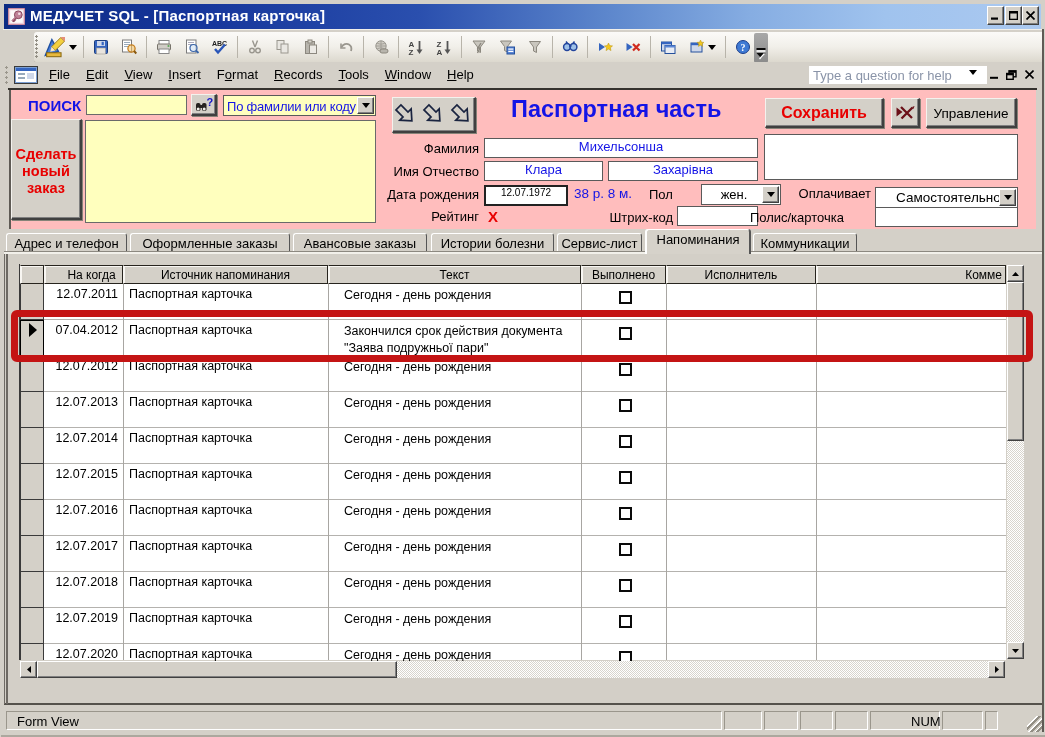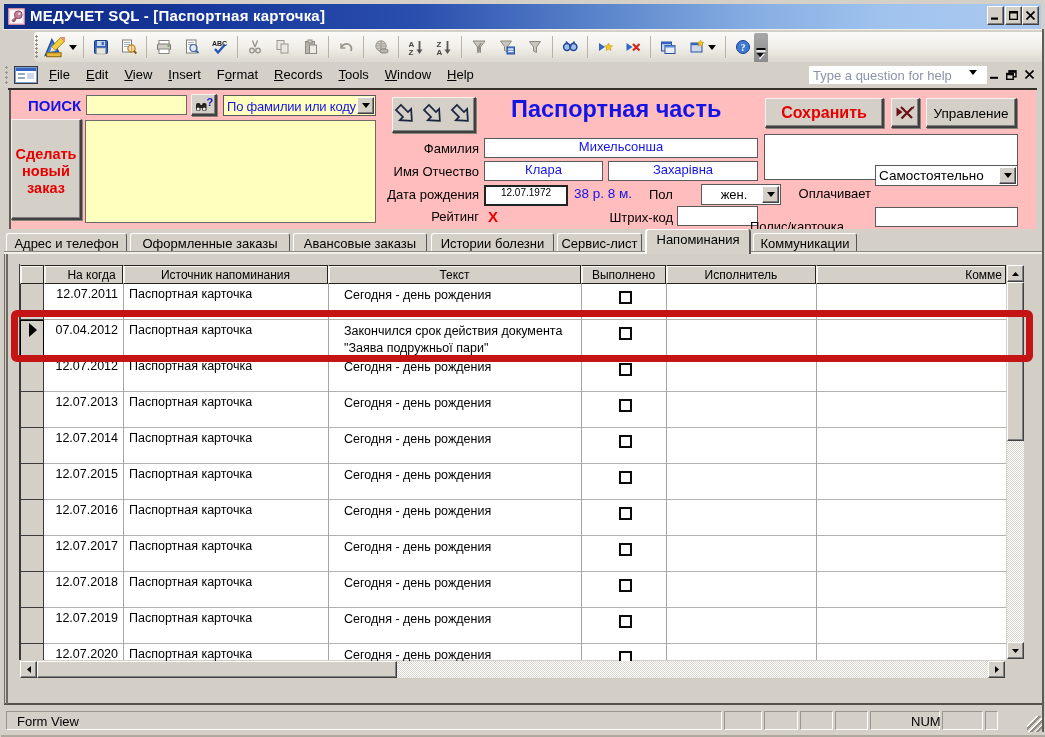--- a/index.html
+++ b/index.html
@@ -432,29 +432,29 @@
             <path d="M0 0 L8 0 L4 5 Z" fill="#000"></path>
           </svg>
         </div>
     </div>
     <div class="lab labr" style="left:370px;top:120px;width:98px;">Рейтинг</div>
     <div class="lab" style="left:477px;top:119px;color:#e80000;font-weight:bold;font-size:15px;">X</div>
     <div class="lab labr" style="left:564px;top:121px;width:98px;">Штрих-код</div>
     <div class="inp" style="left:666px;top:117px;width:81px;height:20px;"></div>
     <div class="inp" style="left:753px;top:45px;width:254px;height:46px;"></div>
     <div class="lab labr" style="left:752px;top:97px;width:108px;">Оплачивает</div>
-    <div class="inp combo" style="left:864px;top:76px;width:143px;height:21px;text-align:left;">
+    <div class="inp combo" style="left:864px;top:98px;width:143px;height:21px;text-align:left;padding-left:17px;">
       <div style="color:#000;font-size:13.5px;padding:2px 0 0 3px;">Самостоятельно</div>
       <div class="dbtn">
           <svg width="8" height="5" viewBox="0 0 8 5">
             <path d="M0 0 L8 0 L4 5 Z" fill="#000"></path>
           </svg>
         </div>
     </div>
-    <div class="lab labr" style="left:705px;top:121px;width:128px;margin-top:9px;">Полис/карточка</div>
+    <div class="lab labr" style="left:705px;top:121px;width:128px;">Полис/карточка</div>
     <div class="inp" style="left:864px;top:118px;width:143px;height:20px;"></div>
   </div>
 
   <div id="tabrow">
     <div class="tab" style="left:-5px;width:121px;">Адрес и телефон</div>
     <div class="tab" style="left:119px;width:160px;">Оформленные заказы</div>
     <div class="tab" style="left:282px;width:134px;">Авансовые заказы</div>
     <div class="tab" style="left:420px;width:123px;">Истории болезни</div>
     <div class="tab" style="left:546px;width:85px;">Сервис-лист</div>
     <div class="tab tabact" style="left:635px;width:104px;">Напоминания</div>

